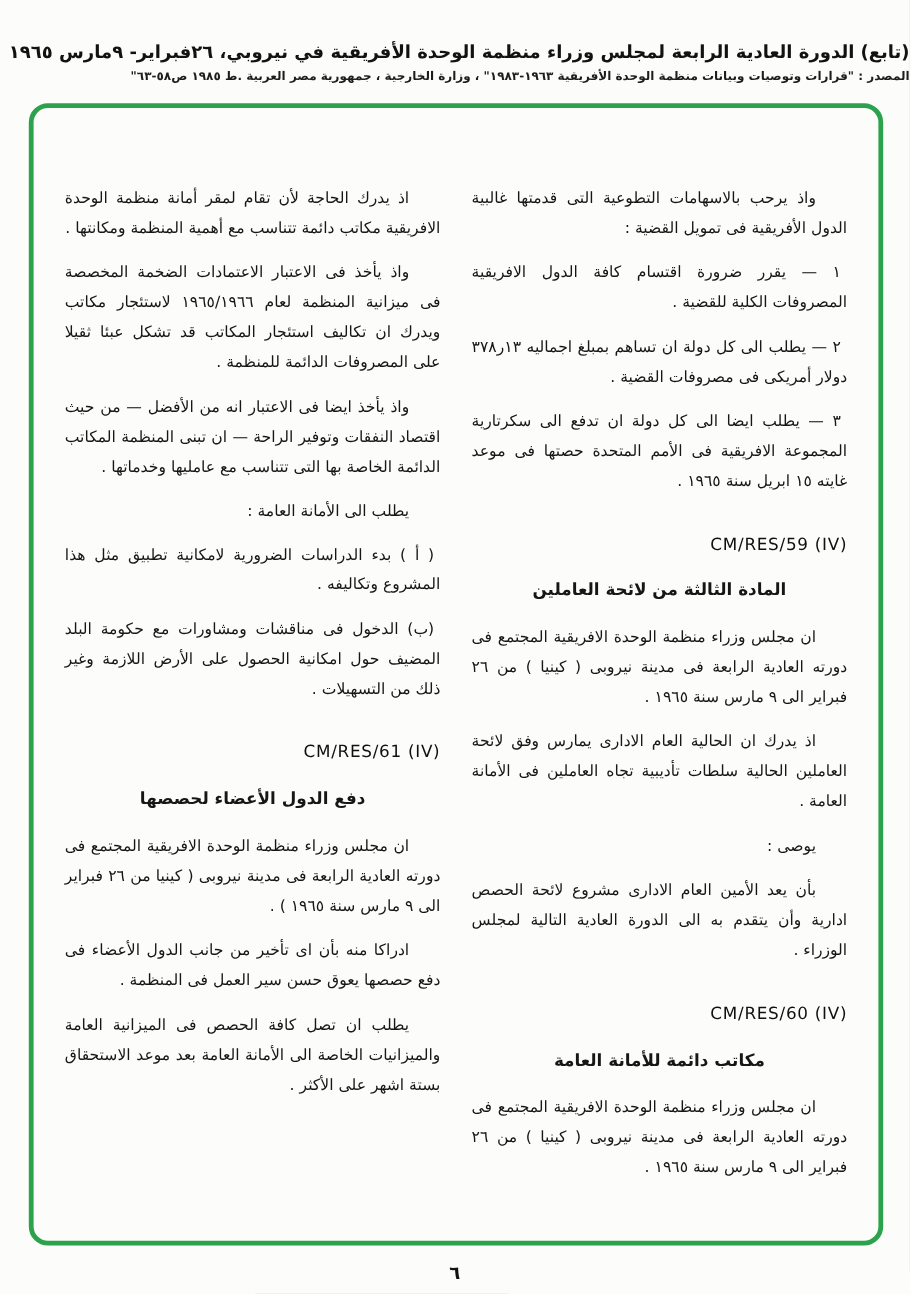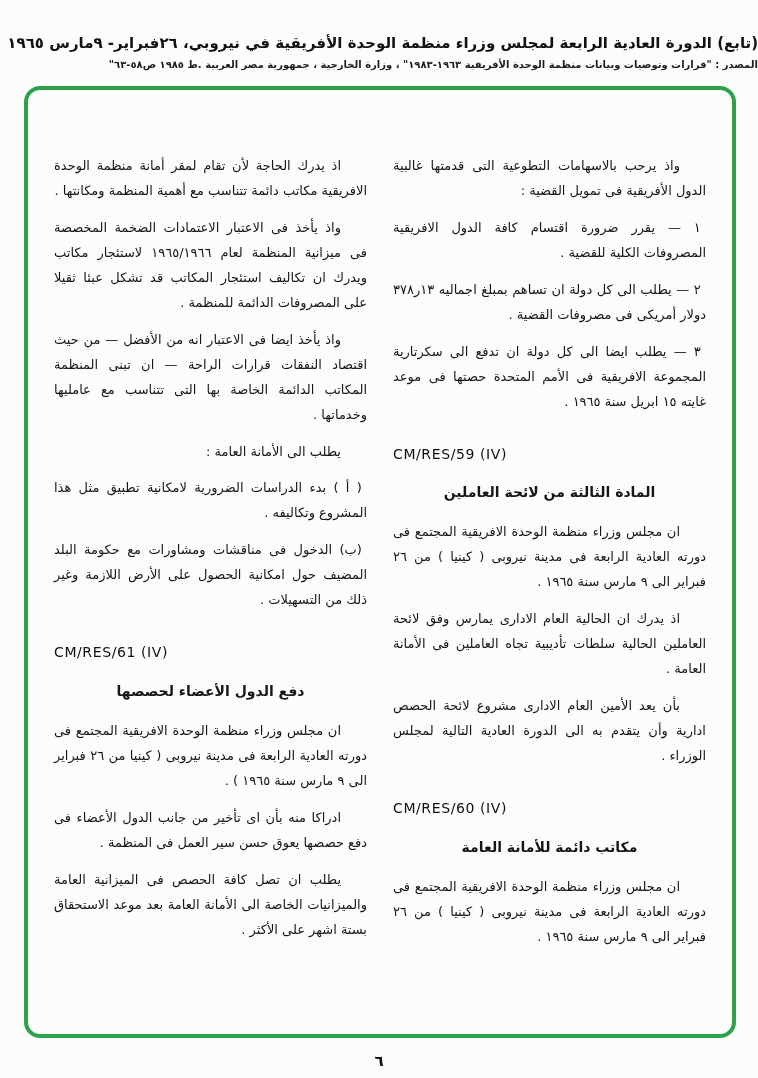--- a/index.html
+++ b/index.html
@@ -63,21 +63,21 @@
   .para {
     margin: 0 0 12px 0;
     text-indent: 2em;
   }
   .item {
     margin: 0 0 12px 0;
     text-indent: 0.4em;
   }
   .res-code {
     direction: ltr;
-    text-align: left;
+    text-align: right;
     font-size: 14px;
     letter-spacing: 0.6px;
     margin: 26px 0 12px 0;
     color: #101010;
   }
   .res-heading {
     text-align: center;
     font-weight: bold;
     font-size: 14px;
     margin: 0 0 14px 0;
@@ -109,30 +109,31 @@
 
       <section class="col">
         <p class="para">واذ يرحب بالاسهامات التطوعية التى قدمتها غالبية الدول الأفريقية فى تمويل القضية :</p>
         <p class="item">١ — يقرر ضرورة اقتسام كافة الدول الافريقية المصروفات الكلية للقضية .</p>
         <p class="item">٢ — يطلب الى كل دولة ان تساهم بمبلغ اجماليه ١٣ر٣٧٨ دولار أمريكى فى مصروفات القضية .</p>
         <p class="item">٣ — يطلب ايضا الى كل دولة ان تدفع الى سكرتارية المجموعة الافريقية فى الأمم المتحدة حصتها فى موعد غايته ١٥ ابريل سنة ١٩٦٥ .</p>
         <p class="res-code">CM/RES/59 (IV)</p>
         <p class="res-heading">المادة الثالثة من لائحة العاملين</p>
         <p class="para">ان مجلس وزراء منظمة الوحدة الافريقية المجتمع فى دورته العادية الرابعة فى مدينة نيروبى ( كينيا ) من ٢٦ فبراير الى ٩ مارس سنة ١٩٦٥ .</p>
         <p class="para">اذ يدرك ان الحالية العام الادارى يمارس وفق لائحة العاملين الحالية سلطات تأديبية تجاه العاملين فى الأمانة العامة .</p>
+        <p class="para">يوصى :</p>
         <p class="para">بأن يعد الأمين العام الادارى مشروع لائحة الحصص ادارية وأن يتقدم به الى الدورة العادية التالية لمجلس الوزراء .</p>
         <p class="res-code">CM/RES/60 (IV)</p>
         <p class="res-heading">مكاتب دائمة للأمانة العامة</p>
         <p class="para">ان مجلس وزراء منظمة الوحدة الافريقية المجتمع فى دورته العادية الرابعة فى مدينة نيروبى ( كينيا ) من ٢٦ فبراير الى ٩ مارس سنة ١٩٦٥ .</p>
       </section>
 
       <section class="col">
         <p class="para">اذ يدرك الحاجة لأن تقام لمقر أمانة منظمة الوحدة الافريقية مكاتب دائمة تتناسب مع أهمية المنظمة ومكانتها .</p>
         <p class="para">واذ يأخذ فى الاعتبار الاعتمادات الضخمة المخصصة فى ميزانية المنظمة لعام ١٩٦٥/١٩٦٦ لاستئجار مكاتب ويدرك ان تكاليف استئجار المكاتب قد تشكل عبئا ثقيلا على المصروفات الدائمة للمنظمة .</p>
-        <p class="para">واذ يأخذ ايضا فى الاعتبار انه من الأفضل — من حيث اقتصاد النفقات قرارات الراحة — ان تبنى المنظمة المكاتب الدائمة الخاصة بها التى تتناسب مع عامليها وخدماتها .</p>
+        <p class="para">واذ يأخذ ايضا فى الاعتبار انه من الأفضل — من حيث اقتصاد النفقات وتوفير الراحة — ان تبنى المنظمة المكاتب الدائمة الخاصة بها التى تتناسب مع عامليها وخدماتها .</p>
         <p class="para">يطلب الى الأمانة العامة :</p>
         <p class="item">( أ ) بدء الدراسات الضرورية لامكانية تطبيق مثل هذا المشروع وتكاليفه .</p>
         <p class="item">(ب) الدخول فى مناقشات ومشاورات مع حكومة البلد المضيف حول امكانية الحصول على الأرض اللازمة وغير ذلك من التسهيلات .</p>
         <p class="res-code">CM/RES/61 (IV)</p>
         <p class="res-heading">دفع الدول الأعضاء لحصصها</p>
         <p class="para">ان مجلس وزراء منظمة الوحدة الافريقية المجتمع فى دورته العادية الرابعة فى مدينة نيروبى ( كينيا من ٢٦ فبراير الى ٩ مارس سنة ١٩٦٥ ) .</p>
         <p class="para">ادراكا منه بأن اى تأخير من جانب الدول الأعضاء فى دفع حصصها يعوق حسن سير العمل فى المنظمة .</p>
         <p class="para">يطلب ان تصل كافة الحصص فى الميزانية العامة والميزانيات الخاصة الى الأمانة العامة بعد موعد الاستحقاق بستة اشهر على الأكثر .</p>
       </section>
 

